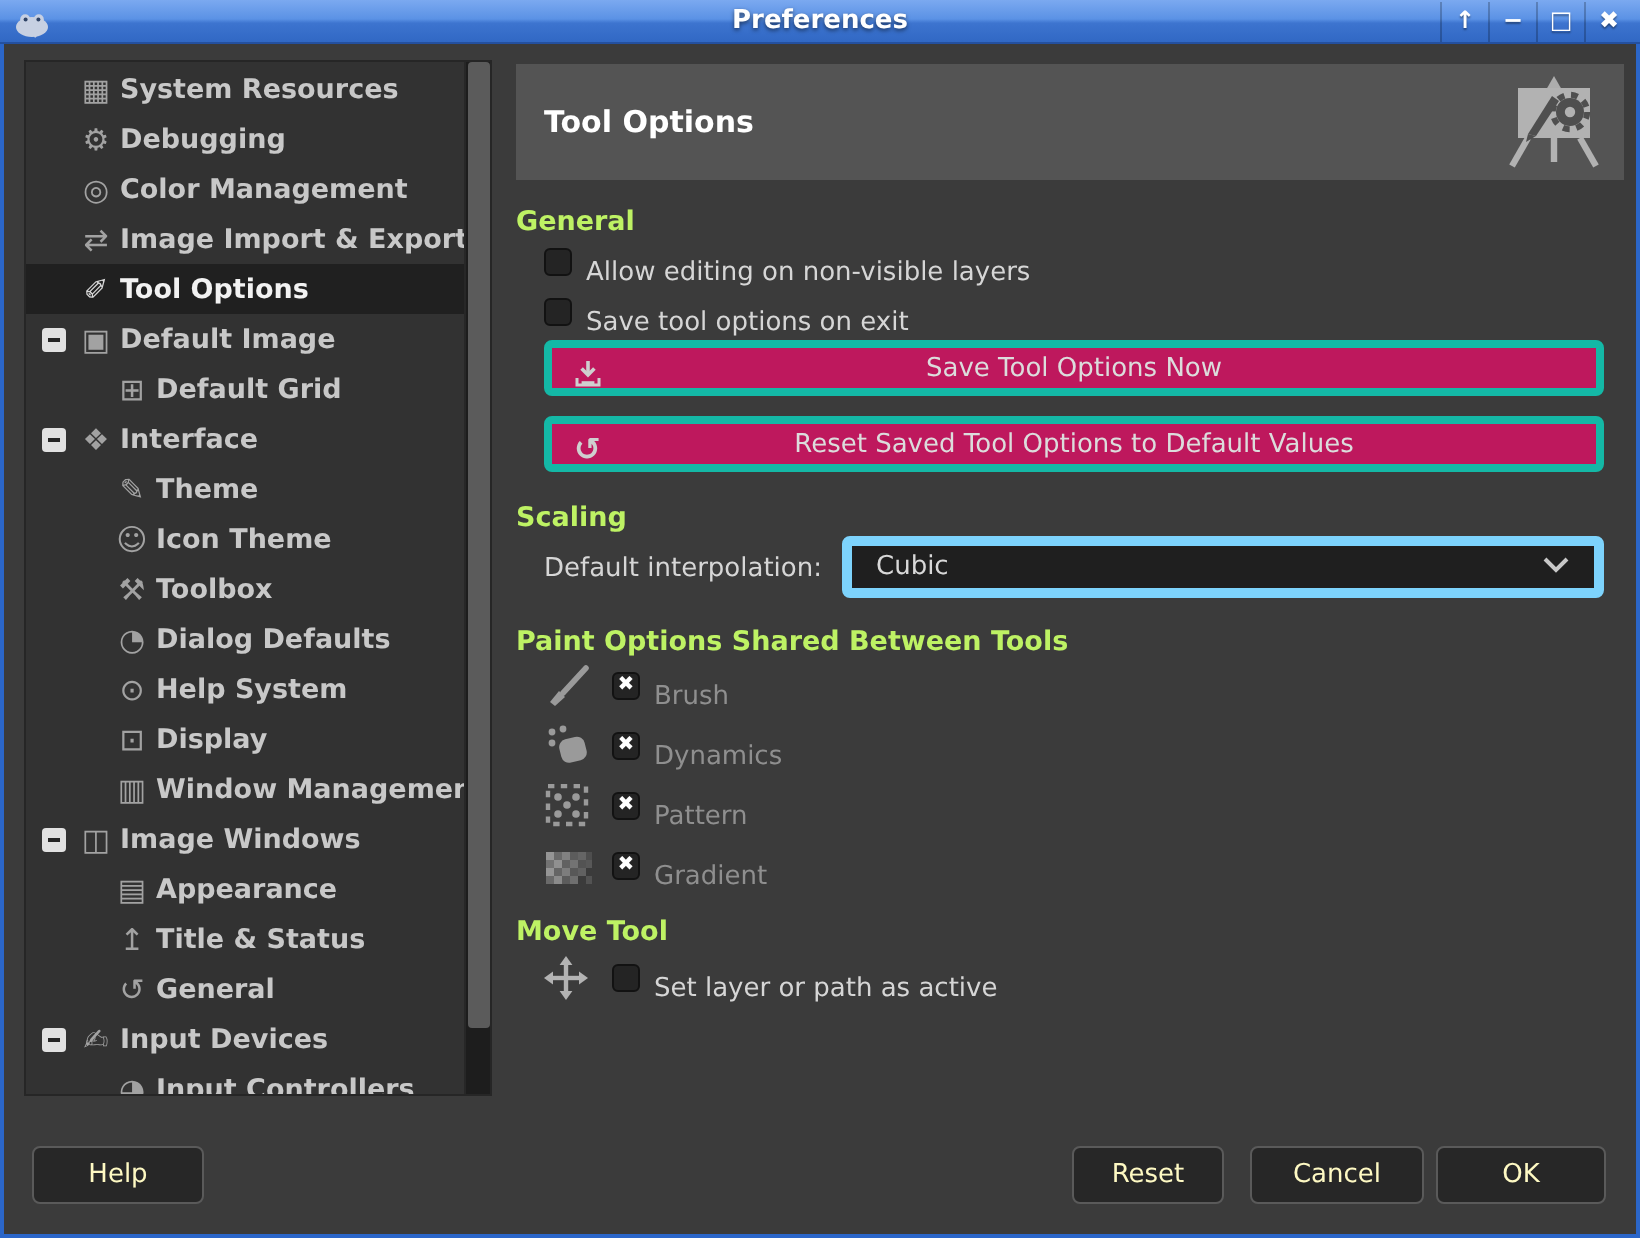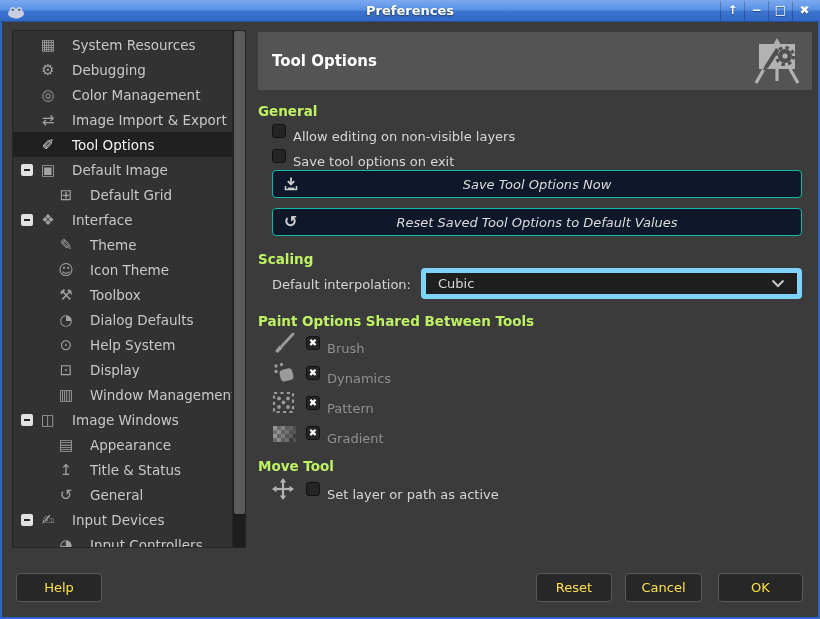--- a/index.html
+++ b/index.html
@@ -55,21 +55,21 @@
   }
   .expander::after { content: ""; width: 6px; height: 2px; background: #262626; display: block; }
   .tree-icon {
     width: 22px; text-align: center; font-size: 15px; color: #a2a2a2;
     flex: 0 0 auto; line-height: 22px;
   }
   .tree-row.selected .tree-icon { color: #d8d8d8; }
   .tree-icon.lvl0 { margin-left: 24px; }
   .tree-row.has-exp .tree-icon.lvl0 { margin-left: 4px; }
   .tree-icon.lvl1 { margin-left: 42px; }
-  .tree-label { margin-left: 13px; }
+  .tree-label { margin-left: 1px; font-weight: bold; }
   .v-scrollbar {
     position: absolute; right: 0; top: 0; width: 13px; height: 100%;
     background: #1d1d1d; border-left: 1px solid #272727;
   }
   .v-thumb {
     position: absolute; left: 1px; top: 0; width: 11px; height: 483px;
     background: #5b5b5b; border-radius: 2px;
   }
   
   .banner {
@@ -84,39 +84,39 @@
     width: 14px; height: 14px; border-radius: 3px; flex: 0 0 auto;
     background: #242424; border: 1px solid #121212;
     display: inline-flex; align-items: center; justify-content: center;
     color: #fff; font-size: 10px; font-weight: bold; line-height: 1;
   }
   .cb.on::after { content: "✖"; }
   .cb-label { margin-left: 7px; margin-top: 10px; }
   .cb-label.disabled { color: var(--c-disabled, #8f8f8f); }
   .wide-btn {
     position: absolute; left: 272px; width: 530px; height: 28px;
-    background: #0f172a; border: 1px solid #14b8a6; border-radius: 4px;
+    background: #be185d; border: 4px solid #14b8a6; border-radius: 4px;
     display: flex; align-items: center; justify-content: center;
-    color: #dcdcdc; font-size: 13px; cursor: default; font-style: italic;
+    color: #dcdcdc; font-size: 13px; cursor: default;
   }
   .wide-btn .btn-ic { position: absolute; left: 10px; top: 5px; }
   .reset-glyph { position: absolute; left: 11px; top: 3px; font-size: 16px; font-weight: bold; color: #cfcfcf; }
   .dropdown {
     position: absolute; left: 421px; top: 268px; width: 381px; height: 31px;
     background: #1f1f1f; border: 5px solid #7dd3fc; border-radius: 4px;
     display: flex; align-items: center; color: #d8d8d8; font-size: 13px;
     padding: 0 12px; cursor: default;
   }
   .dropdown .chev { margin-left: auto; }
   .paint-icon { width: 26px; height: 22px; flex: 0 0 auto; }
   .paint-cb-gap { margin-left: 8px; }
   .footer-btn {
     position: absolute; top: 573px; height: 29px;
     background: #272727; border: 1px solid #5a5a5a; border-radius: 4px;
-    color: #fde047; font-size: 13px; text-align: center; cursor: default;
+    color: #fef9c3; font-size: 13px; text-align: center; cursor: default;
     display: flex; align-items: center; justify-content: center;
   }
 </style>
 </head>
 <body>
 
 <div class="window">
 
   <div class="titlebar">
     <span class="wilber">
@@ -382,20 +382,20 @@
     <span class="cb paint-cb-gap"></span>
     <span class="cb-label">Set layer or path as active</span>
   </div>
 
   <div class="footer-btn" style="left:16px; width:86px">
     <span>Help</span>
   </div>
   <div class="footer-btn" style="left:536px; width:76px">
     <span>Reset</span>
   </div>
-  <div class="footer-btn" style="left:625px; width:77px">
+  <div class="footer-btn" style="left:625px; width:87px">
     <span>Cancel</span>
   </div>
   <div class="footer-btn" style="left:718px; width:85px">
     <span>OK</span>
   </div>
 
 </div>
 
 </body></html>

